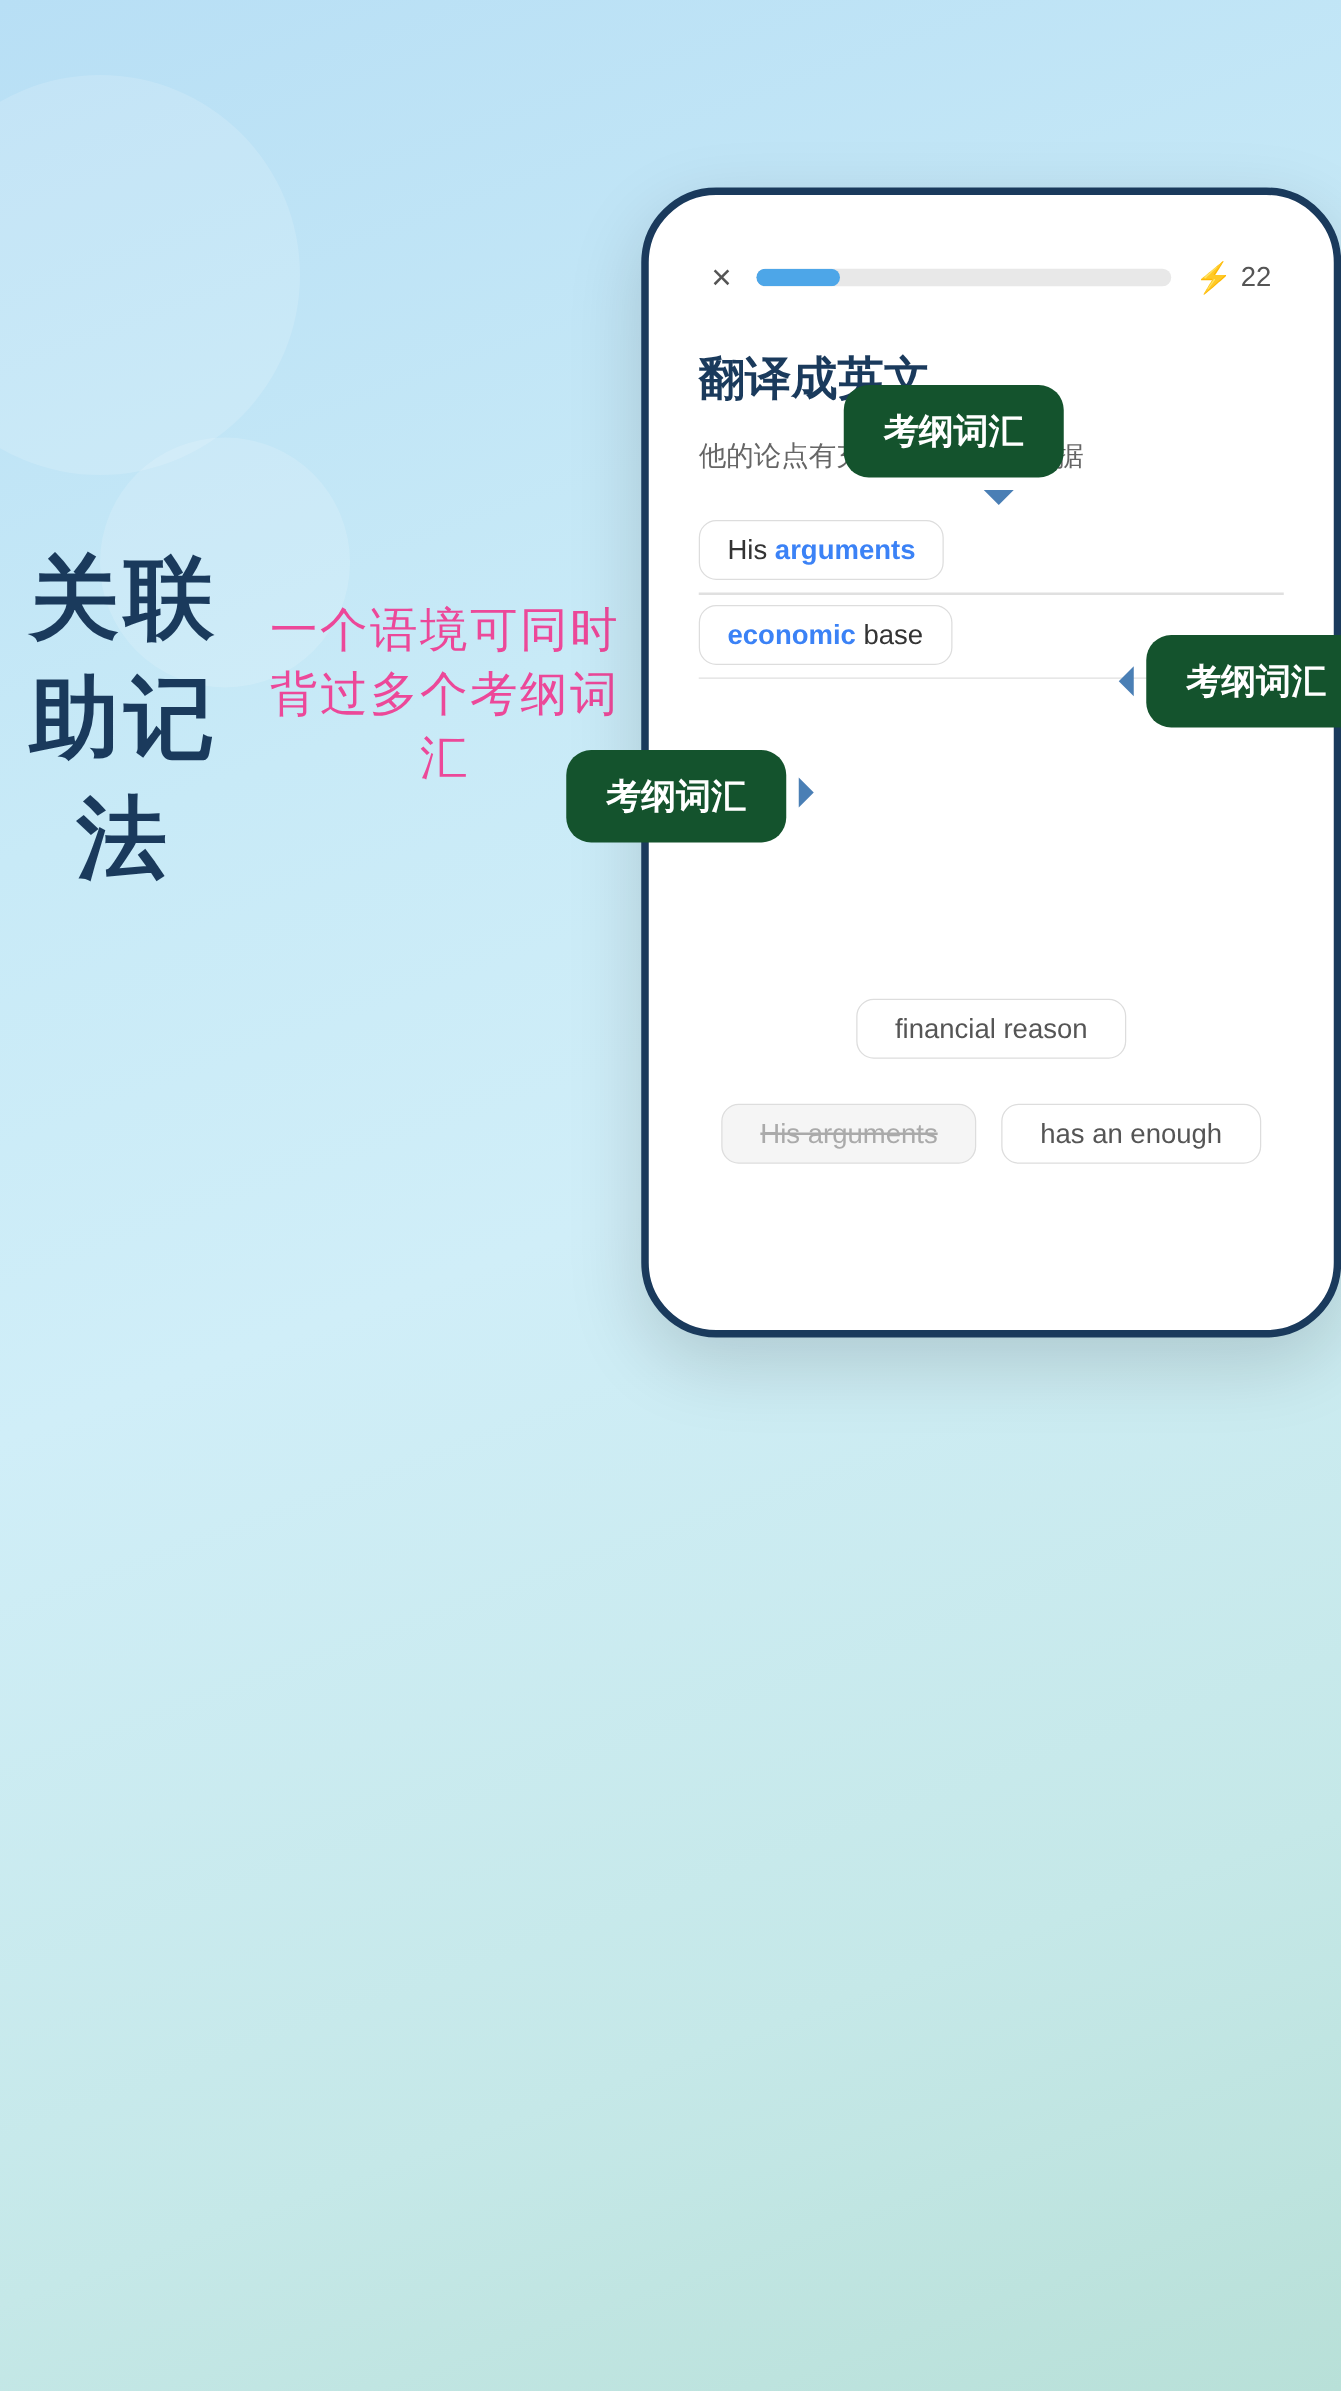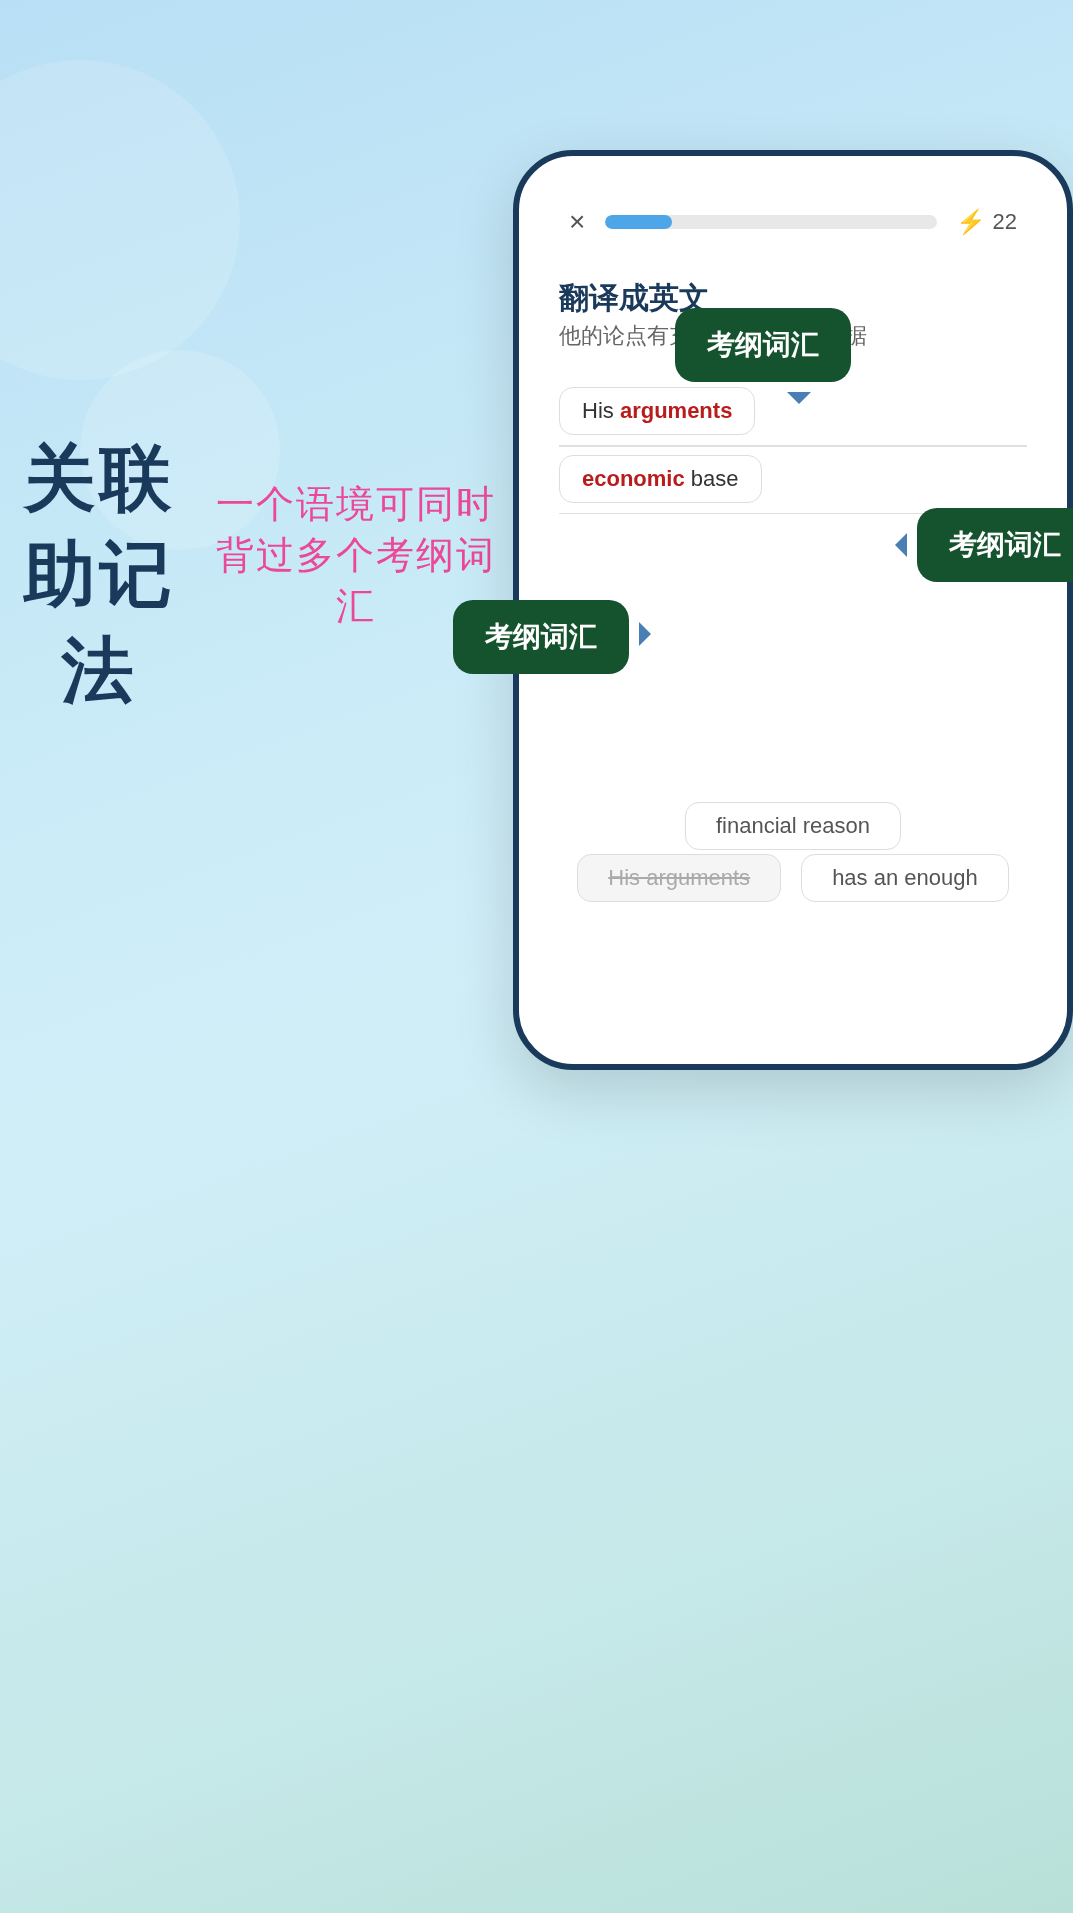--- a/index.html
+++ b/index.html
@@ -111,23 +111,24 @@
       font-size: 22px;
     }
 
     .lightning-icon {
       color: #4da6e8;
       font-size: 24px;
     }
 
     
     .card-label {
-      font-size: 30px;
+      font-size: 37px;
       font-weight: 700;
       color: #1a3a5c;
+      margin-bottom: 20px;
     }
 
     .chinese-sentence {
       font-size: 22px;
       color: #666;
       margin-bottom: 35px;
       line-height: 1.5;
     }
 
     .answer-line {
@@ -143,21 +144,21 @@
       border: 1.5px solid #ddd;
       border-radius: 14px;
       padding: 10px 22px;
       font-size: 22px;
       color: #333;
       white-space: nowrap;
     }
 
     .answer-chip .bold {
       font-weight: 700;
-      color: #b91c1c;
+      color: #3b82f6;
     }
 
     .answer-line-divider {
       width: 100%;
       height: 1.5px;
       background: #e0e0e0;
       margin: 8px 0;
     }
 
     .answer-line-2 {
@@ -166,21 +167,21 @@
       gap: 10px;
       margin-bottom: 10px;
     }
 
     .empty-area {
       height: 420px;
       display: flex;
       flex-direction: column;
       align-items: center;
       justify-content: flex-end;
-      gap: 4px;
+      gap: 36px;
       padding-bottom: 40px;
     }
 
     .bottom-chip {
       background: white;
       border: 1.5px solid #ddd;
       border-radius: 14px;
       padding: 10px 30px;
       font-size: 22px;
       color: #555;

